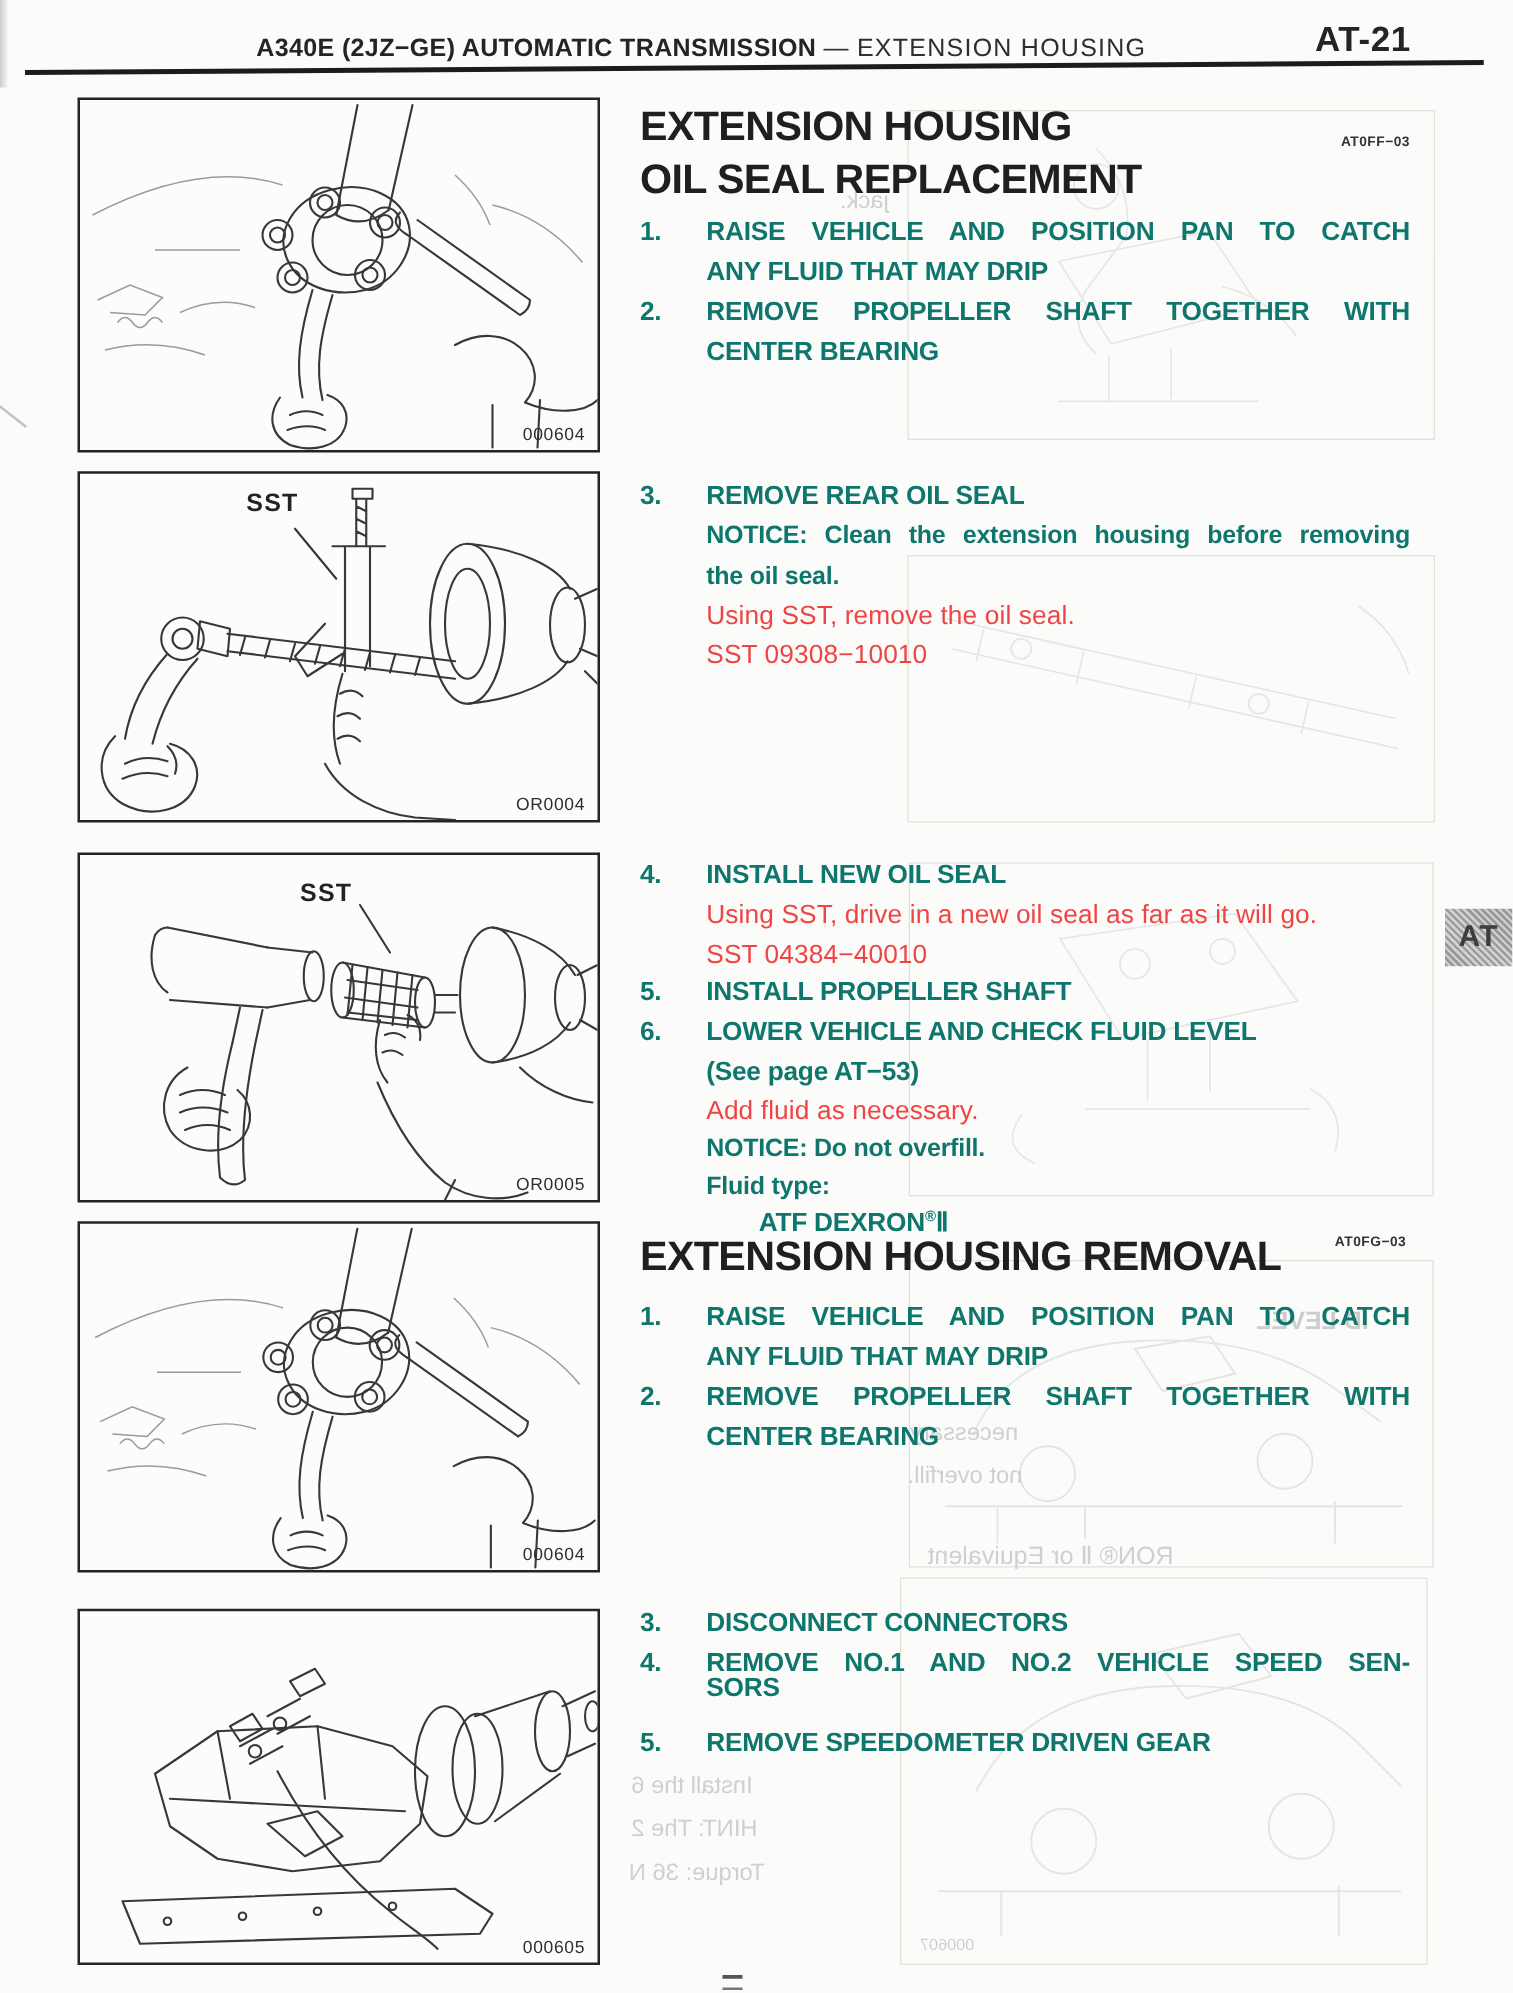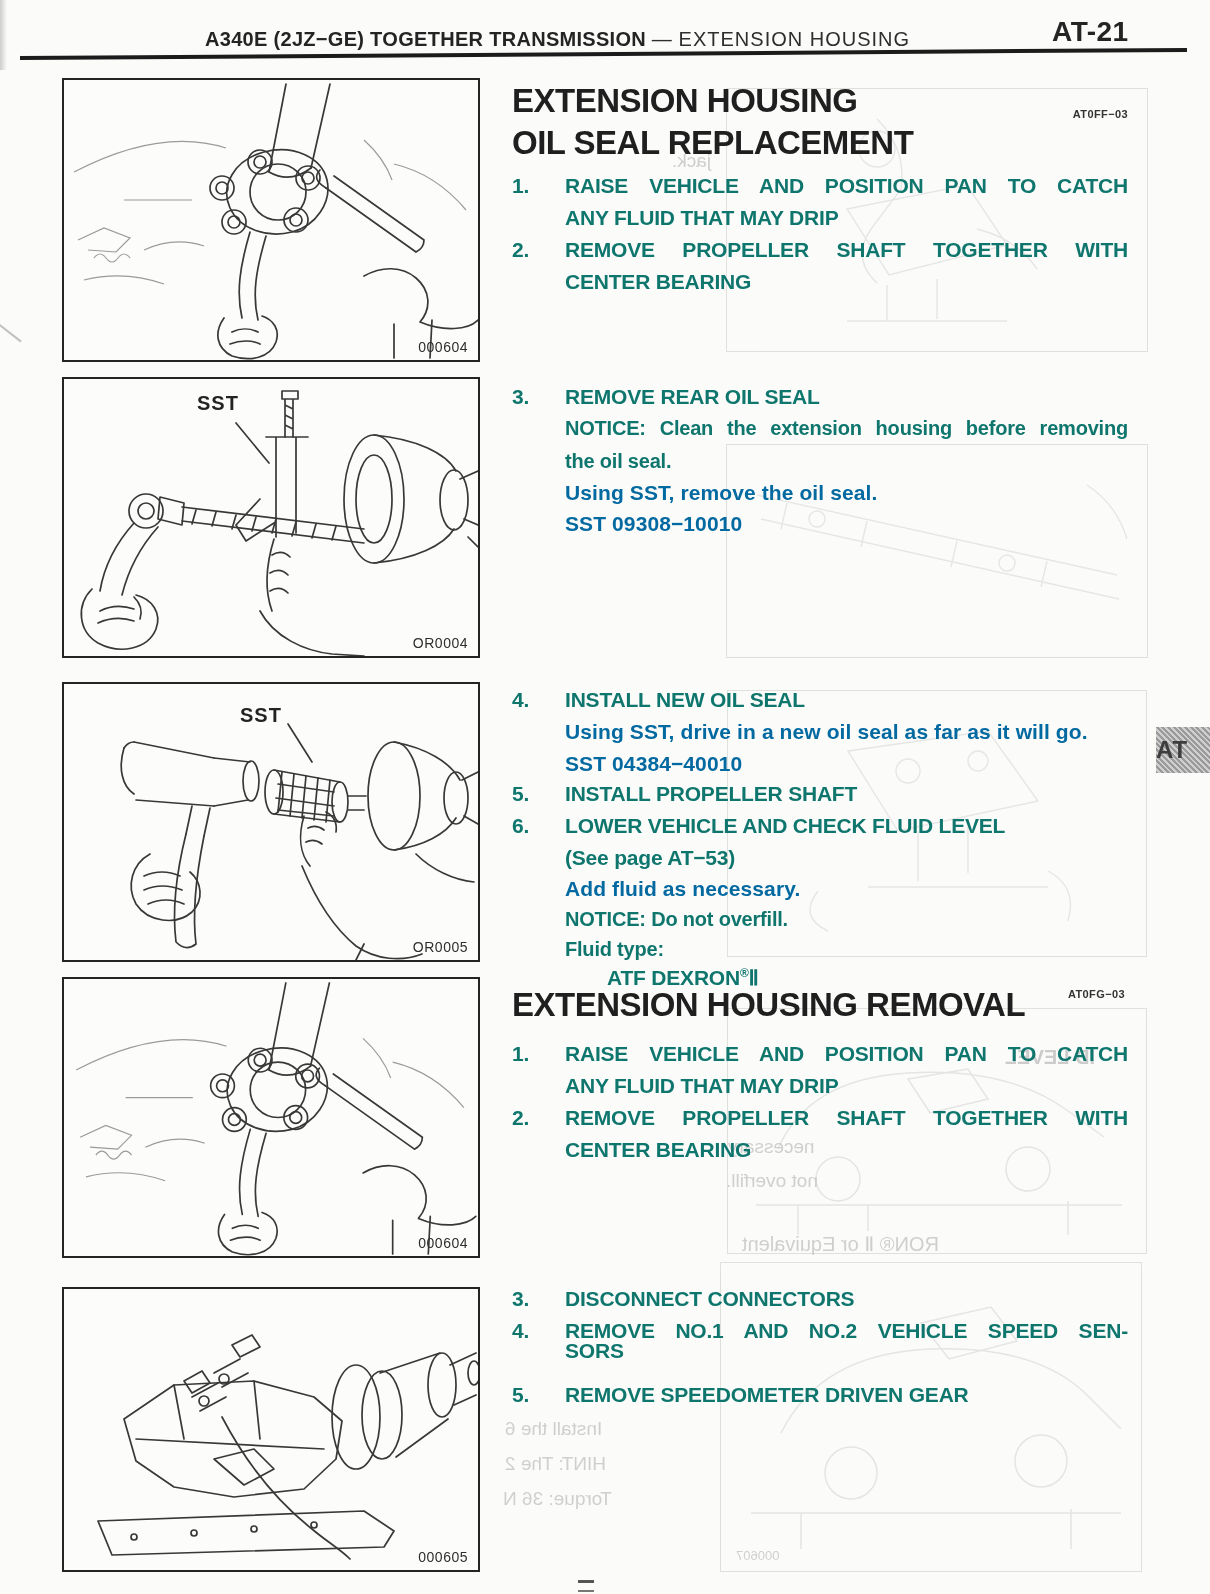--- a/index.html
+++ b/index.html
@@ -16,27 +16,27 @@
   .fig{border:2px solid #242424;background:#fcfcfb;box-sizing:border-box;}
   .fig svg{position:absolute;top:0;left:0;}
   .figlabel{position:absolute;right:10px;bottom:5px;font-size:14px;color:#2e2e2e;letter-spacing:.5px;}
   .callout{position:absolute;font-size:20px;font-weight:700;color:#232323;letter-spacing:1px;}
   
   .tline{position:absolute;left:512px;white-space:nowrap;font-size:21px;font-weight:700;letter-spacing:-.2px;color:#0f766e;}
   .tline .num{display:inline-block;width:53px;vertical-align:top;}
   .tline .txt{display:inline-block;vertical-align:top;}
   .cont{left:565px;}
   .just .txt{width:563px;text-align:justify;text-align-last:justify;}
-  .body{font-weight:700;color:#0369a1;letter-spacing:.1px;}
+  .body{font-weight:400;color:#ef4444;letter-spacing:.1px;}
   .notice{font-size:20px;}
   .sectitle{position:absolute;left:512px;font-size:33px;font-weight:700;letter-spacing:-.5px;color:#1f1f1f;white-space:nowrap;}
   .code{position:absolute;width:95px;text-align:right;font-size:11px;font-weight:700;color:#333;letter-spacing:.4px;}
   .sup{font-size:12px;vertical-align:super;}
   
-  .attab{left:1156px;top:727px;width:54px;height:46px;display:flex;align-items:center;justify-content:flex-start;
+  .attab{left:1156px;top:727px;width:54px;height:46px;display:flex;align-items:center;justify-content:center;
          background:repeating-linear-gradient(45deg,#9a9a9a 0 2px,#cfcfcf 2px 4px);
          font-size:24px;font-weight:700;color:#3d3d3d;letter-spacing:1px;}
   
   .gbox{position:absolute;border:1px solid #ddddd9;opacity:.9;}
   .ghost{position:absolute;color:#c8c8c8;white-space:nowrap;transform:scaleX(-1);
          font-size:19px;filter:blur(.4px);opacity:.85;}
   .ghost.b{font-weight:700;color:#c4c4c4;}
   .gsketch{position:absolute;opacity:.8;}
   .scanmark{left:578px;top:1580px;width:16px;height:7px;border-top:3px solid #555;border-bottom:2px solid #777;}
   .edgeart{left:-3px;top:0;width:10px;height:70px;background:linear-gradient(90deg,#b9b9b9,transparent);}
@@ -120,21 +120,21 @@
 <span class="ghost" style="left:505px;top:1418px;">Install the 6</span>
 <span class="ghost" style="left:505px;top:1453px;">HINT: The 2</span>
 <span class="ghost" style="left:503px;top:1488px;">Torque: 36 N</span>
 <span class="ghost" style="left:728px;top:1136px;">necessary</span>
 <span class="ghost" style="left:726px;top:1170px;">not overfill.</span>
 <span class="ghost" style="left:742px;top:1232px;font-size:20px;">RON® Ⅱ or Equivalent</span>
 <span class="ghost" style="left:736px;top:1548px;font-size:13px;">000607</span>
 <span class="ghost b" style="left:1005px;top:1046px;font-size:20px;">ID LEVEL</span>
 
 <div class="abs hdr-title">
-  <span class="hdr-bold">A340E (2JZ−GE) TOGETHER TRANSMISSION</span>
+  <span class="hdr-bold">A340E (2JZ−GE) AUTOMATIC TRANSMISSION</span>
   <span class="hdr-light">—</span>
   <span class="hdr-light">EXTENSION HOUSING</span>
 </div>
 <div class="abs pageno">AT-21</div>
 <div class="abs rule"></div>
 <div class="abs edgeart"></div>
 <div class="abs edgeline"></div>
 
 <div class="abs fig" style="left:62px;top:78px;width:418px;height:284px;">
   <svg width="414" height="280" viewBox="0 0 414 280">

